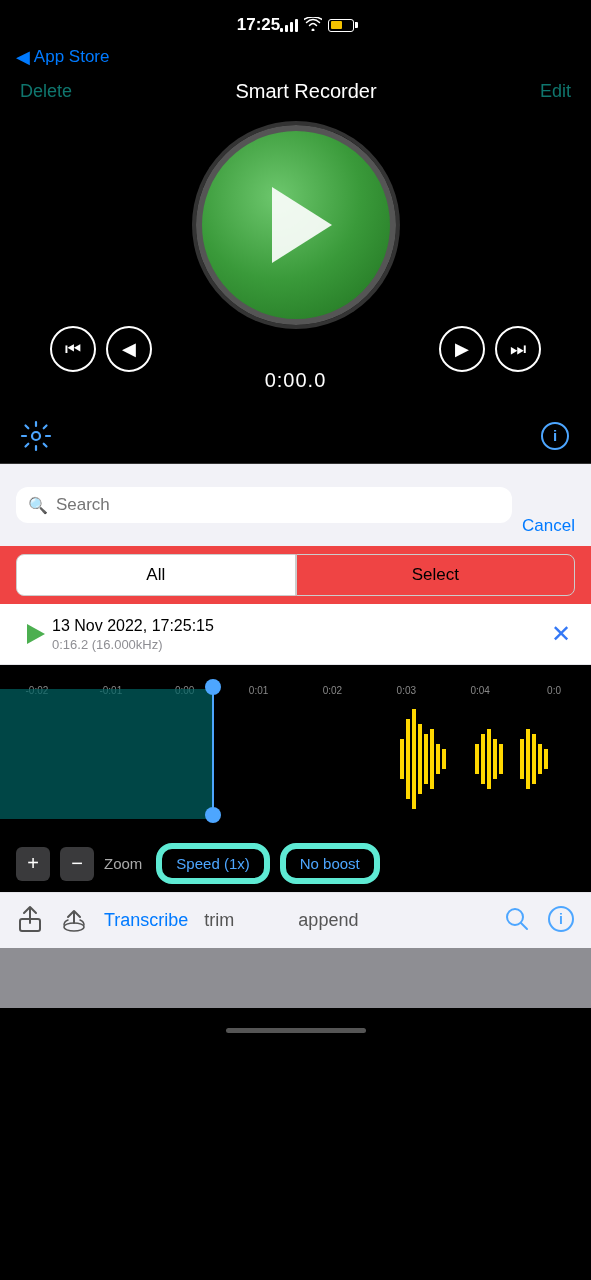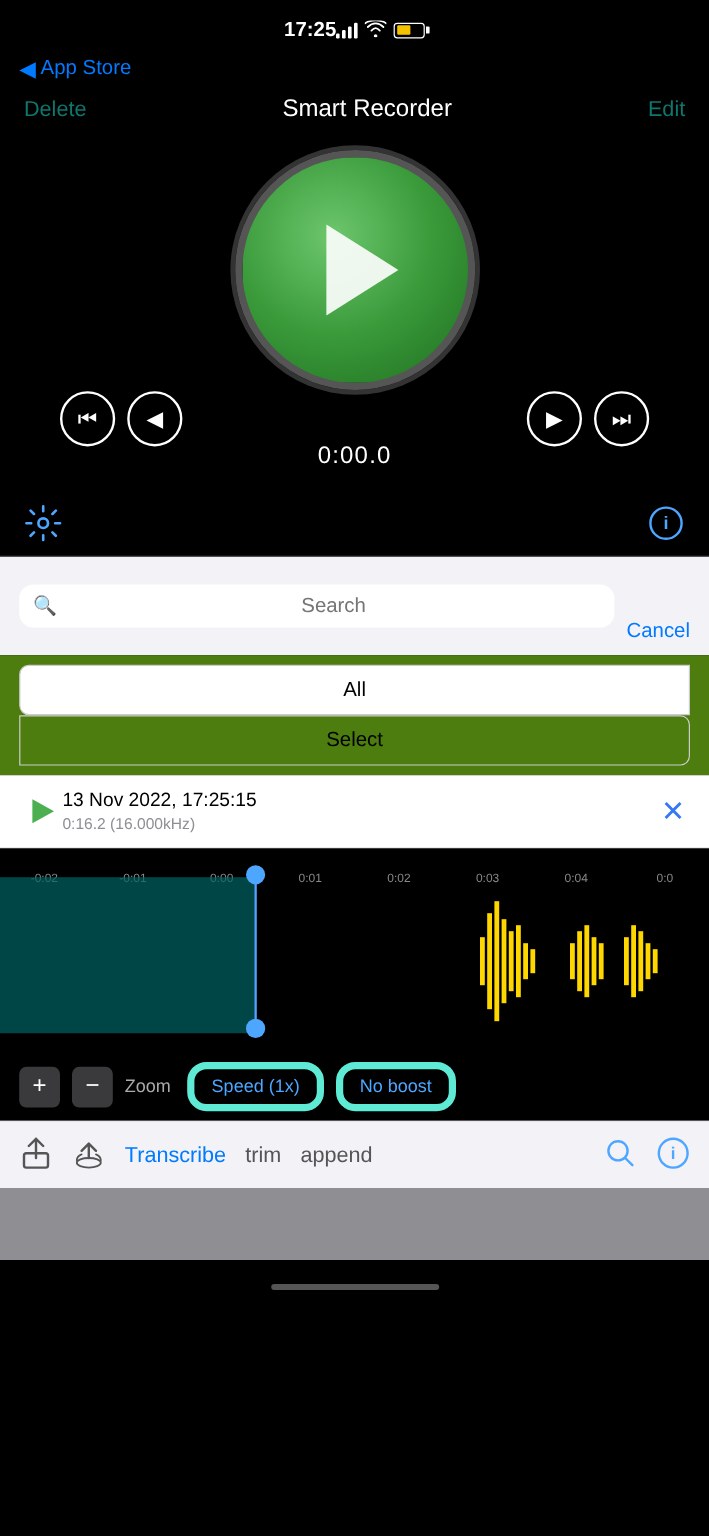--- a/index.html
+++ b/index.html
@@ -221,39 +221,37 @@
       color: #8e8e93;
       font-size: 16px;
     }
     .search-input {
       border: none;
       outline: none;
       font-size: 17px;
       color: #8e8e93;
       background: transparent;
       flex: 1;
-      text-align: center;
     }
     .cancel-btn {
       color: #007AFF;
       font-size: 17px;
       background: none;
       border: none;
       cursor: pointer;
       white-space: nowrap;
       margin-top: 42px;
     }
 
     
     .segment-control {
       display: flex;
-      background: #4d7c0f;
+      background: #ef4444;
       padding: 8px 16px;
       gap: 0;
-      flex-direction: column;
     }
     .seg-btn {
       flex: 1;
       padding: 10px;
       text-align: center;
       font-size: 17px;
       border: 1px solid #ccc;
       background: transparent;
       cursor: pointer;
       color: #000;
@@ -445,20 +443,21 @@
     }
     .trim-label {
       color: #555;
       font-size: 18px;
       cursor: pointer;
     }
     .append-label {
       color: #555;
       font-size: 18px;
       cursor: pointer;
+      margin-left: 48px;
     }
     .toolbar-spacer { flex: 1; }
 
     
     .home-indicator {
       display: flex;
       justify-content: center;
       align-items: center;
       padding: 20px 0 8px;
       background: #000;

